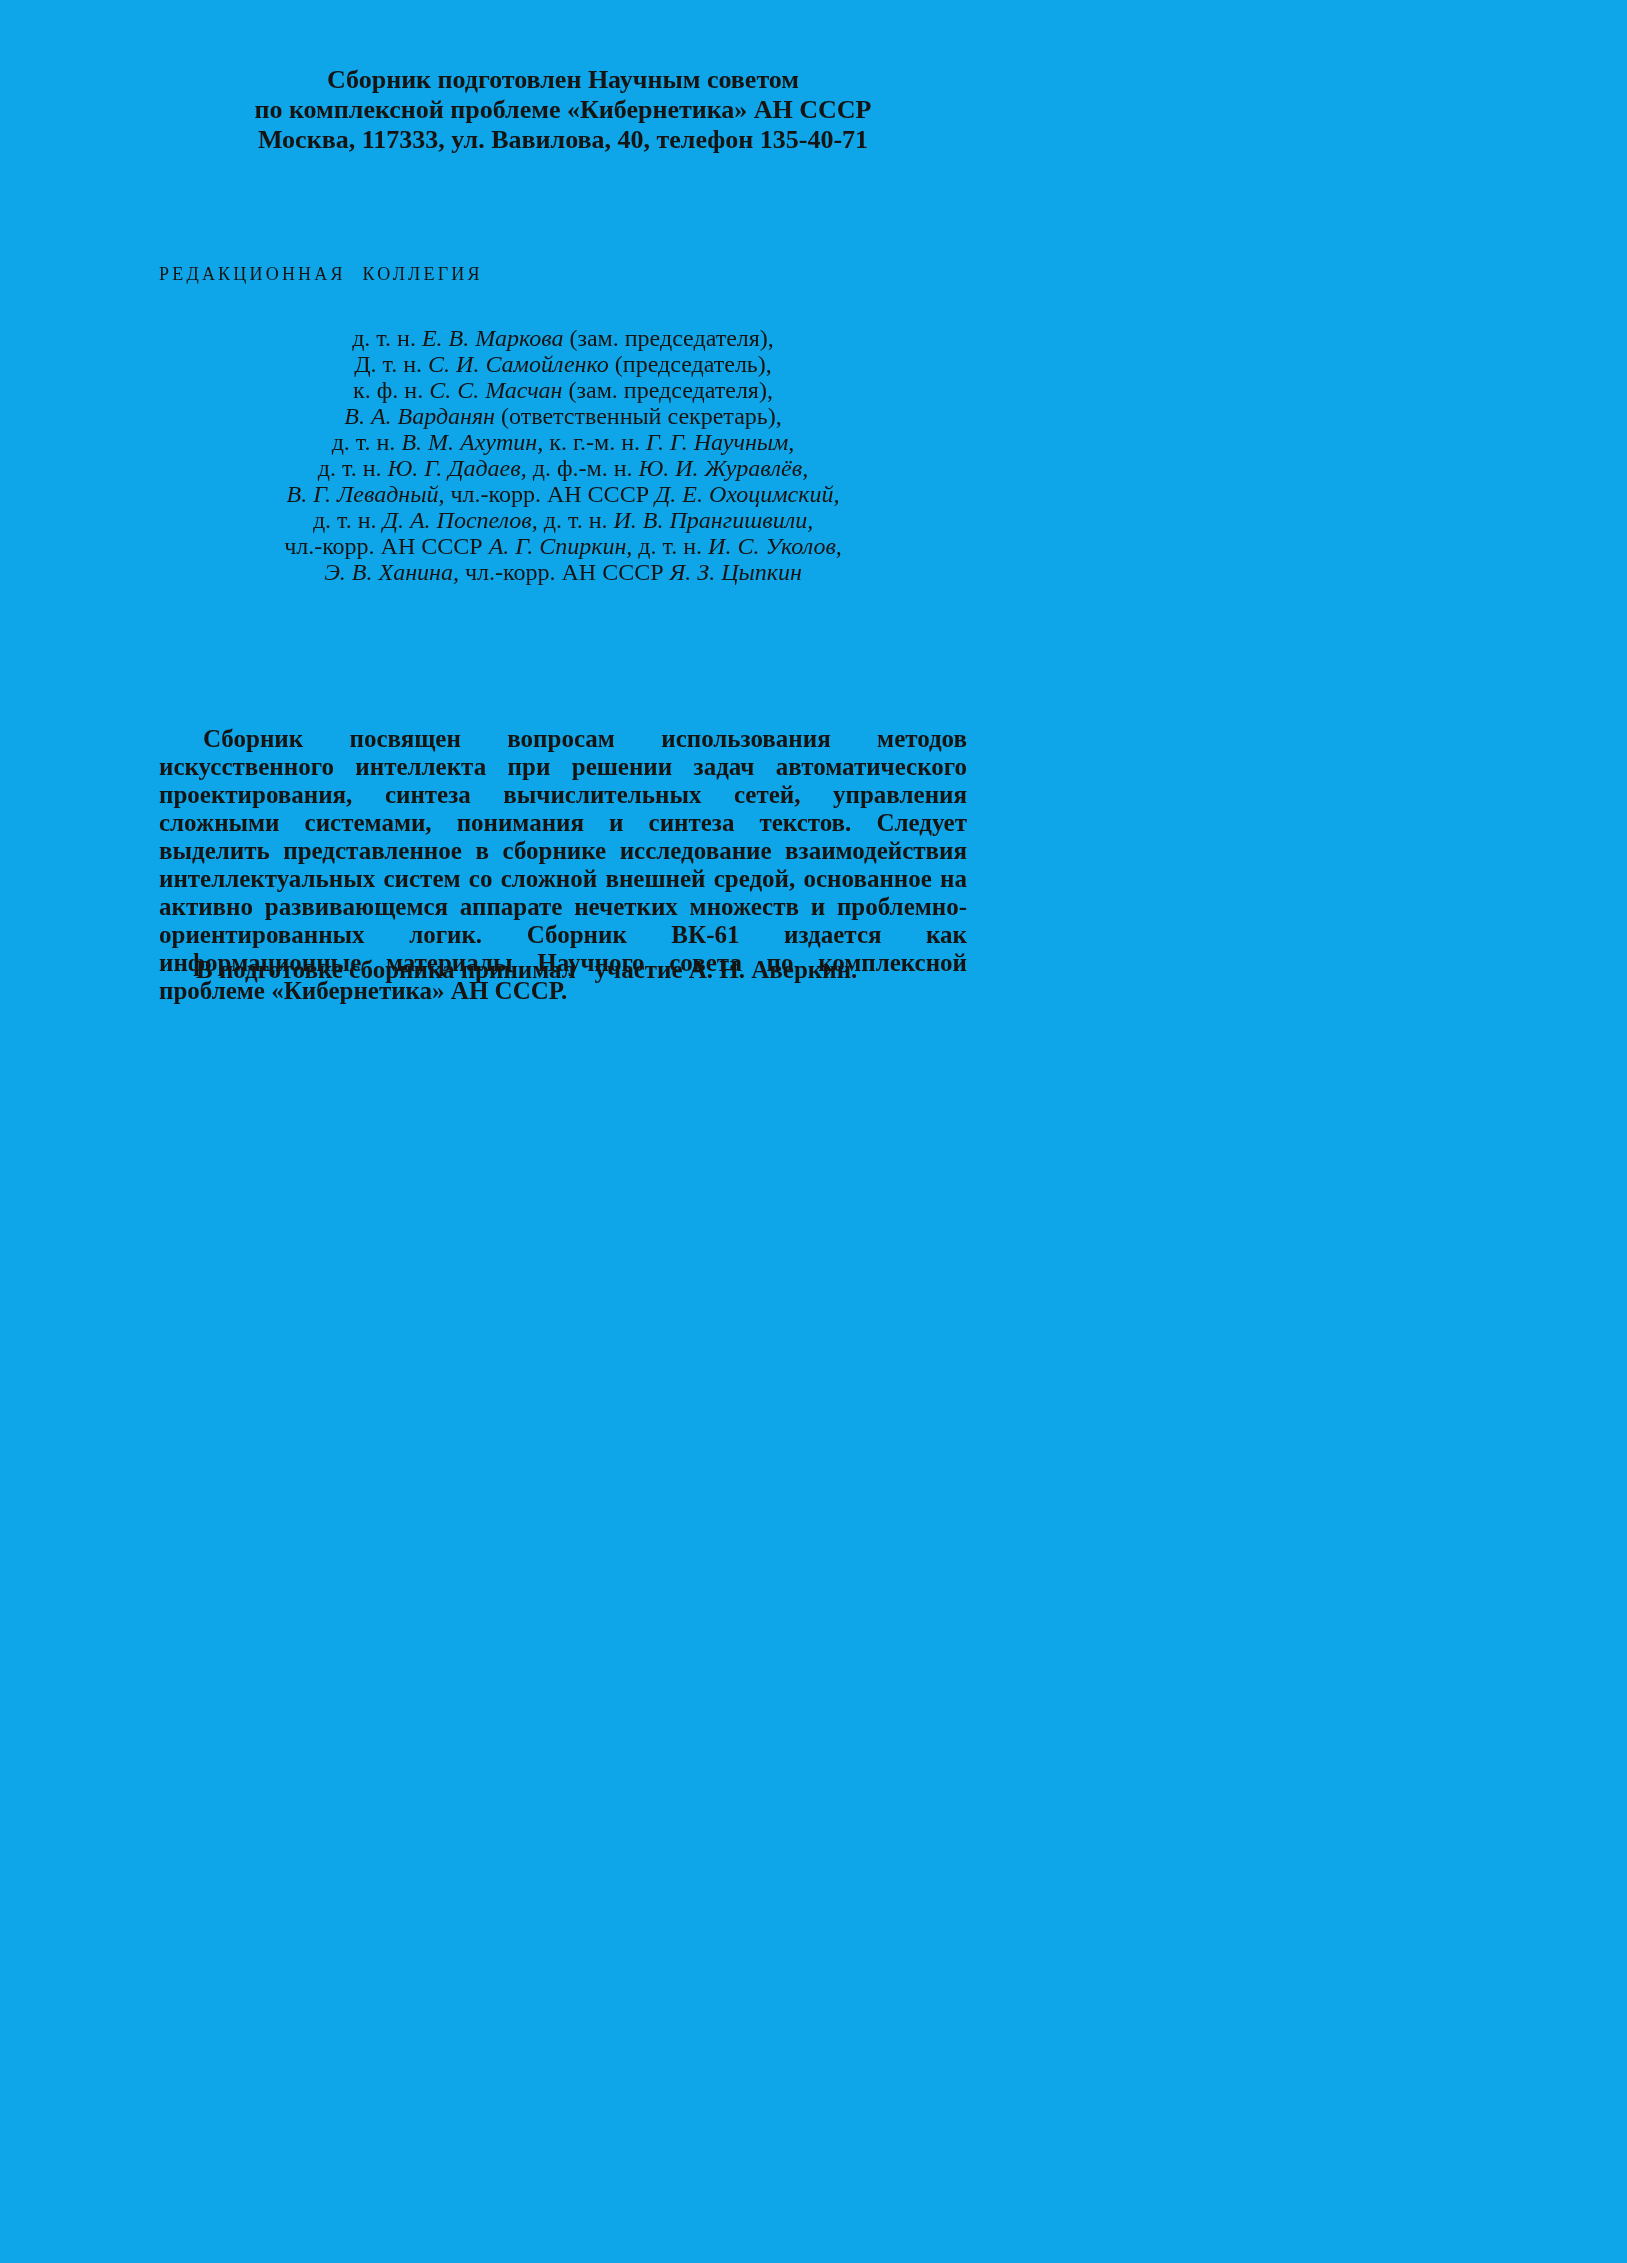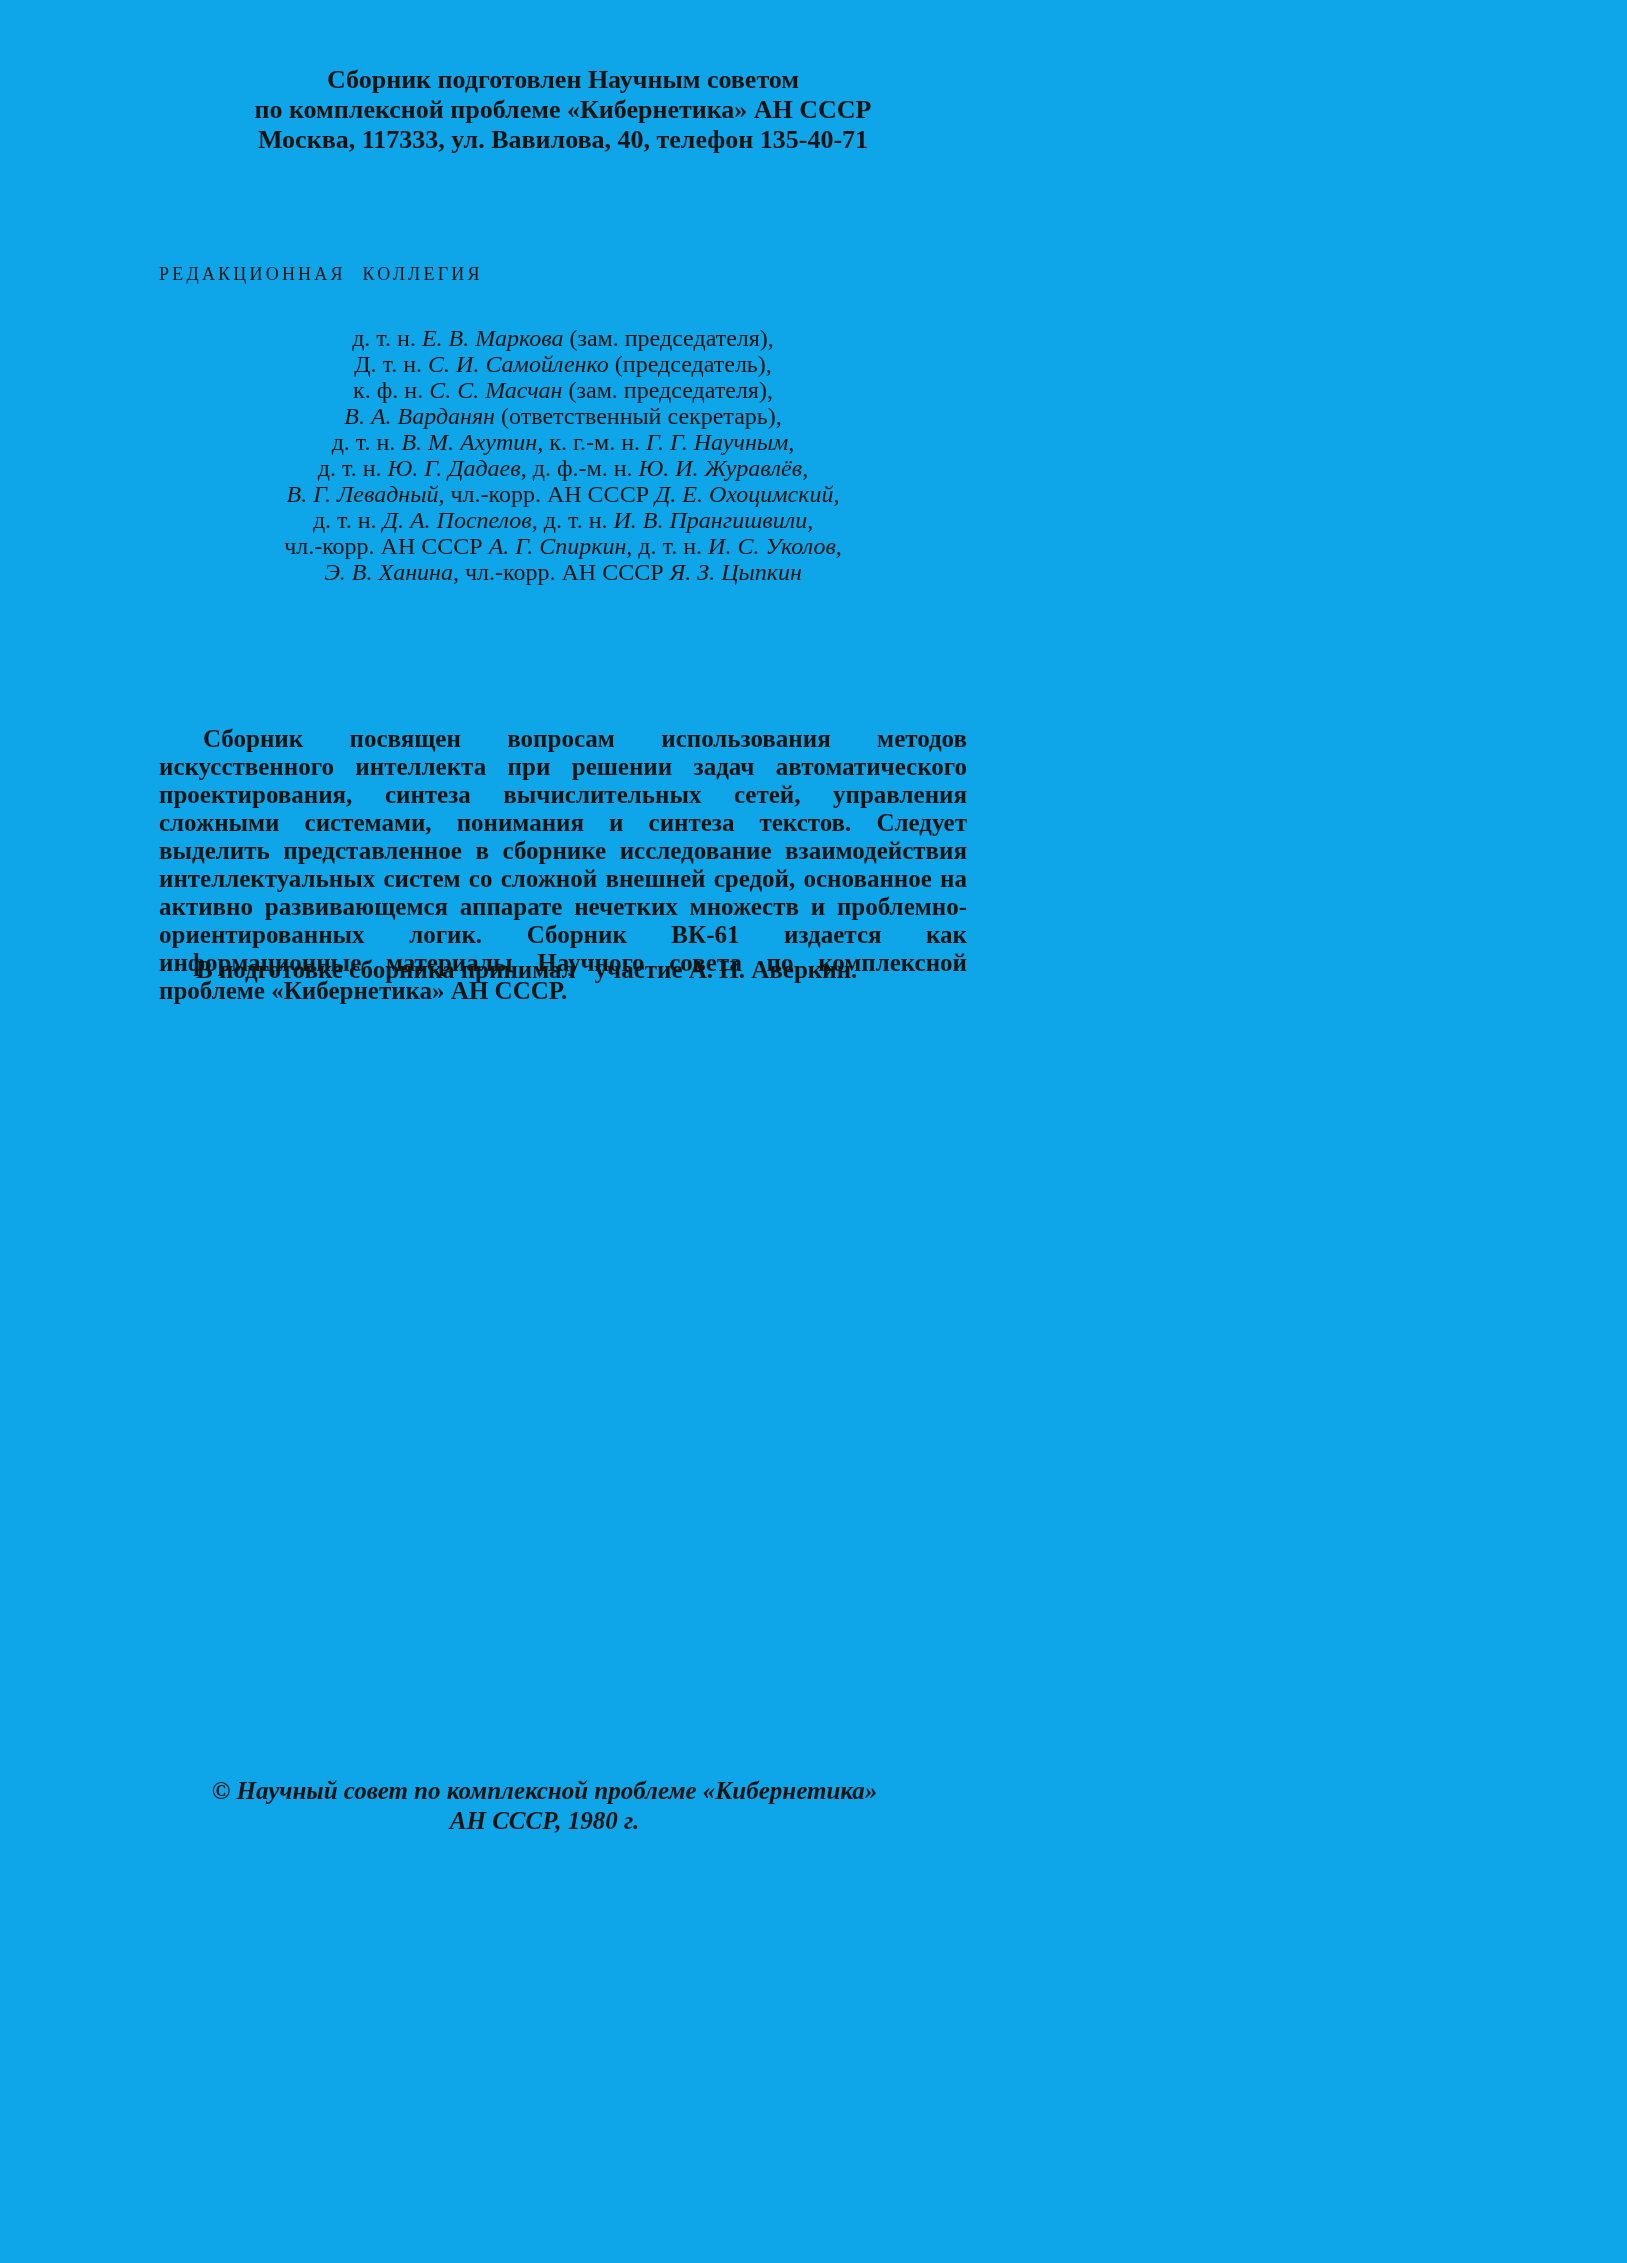--- a/index.html
+++ b/index.html
@@ -95,19 +95,15 @@
       <div class="line"><span class="italic">В. Г. Левадный,</span><span> чл.-корр. АН СССР </span><span class="italic">Д. Е. Охоцимский,</span></div>
       <div class="line"><span>д. т. н. </span><span class="italic">Д. А. Поспелов,</span><span> д. т. н. </span><span class="italic">И. В. Прангишвили,</span></div>
       <div class="line"><span>чл.-корр. АН СССР </span><span class="italic">А. Г. Спиркин,</span><span> д. т. н. </span><span class="italic">И. С. Уколов,</span></div>
       <div class="line"><span class="italic">Э. В. Ханина,</span><span> чл.-корр. АН СССР </span><span class="italic">Я. З. Цыпкин</span></div>
     </div>
 
   <div class="content-block abstract">Сборник посвящен вопросам использования методов искусственного интеллекта при решении задач автоматического проектирования, синтеза вычислительных сетей, управления сложными системами, понимания и синтеза текстов. Следует выделить представленное в сборнике исследование взаимодействия интеллектуальных систем со сложной внешней средой, основанное на активно развивающемся аппарате нечетких множеств и проблемно-ориентированных логик. Сборник ВК-61 издается как информационные материалы Научного совета по комплексной проблеме «Кибернетика» АН СССР.</div>
 
   <div class="content-block participation">В подготовке сборника принимал   участие А. Н. Аверкин.</div>
 
-  <div class="content-block copyright">
-      <div class="line">© Научный совет по комплексной проблеме «Кибернетика»</div>
-      <div class="line">АН СССР, 1980 г.</div>
-    </div>
 
 </div>
 
 
 </body></html>

